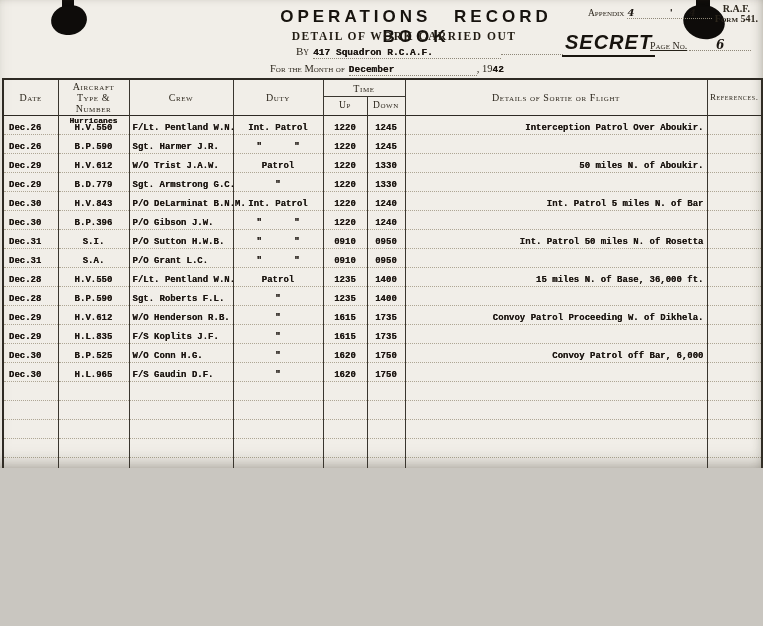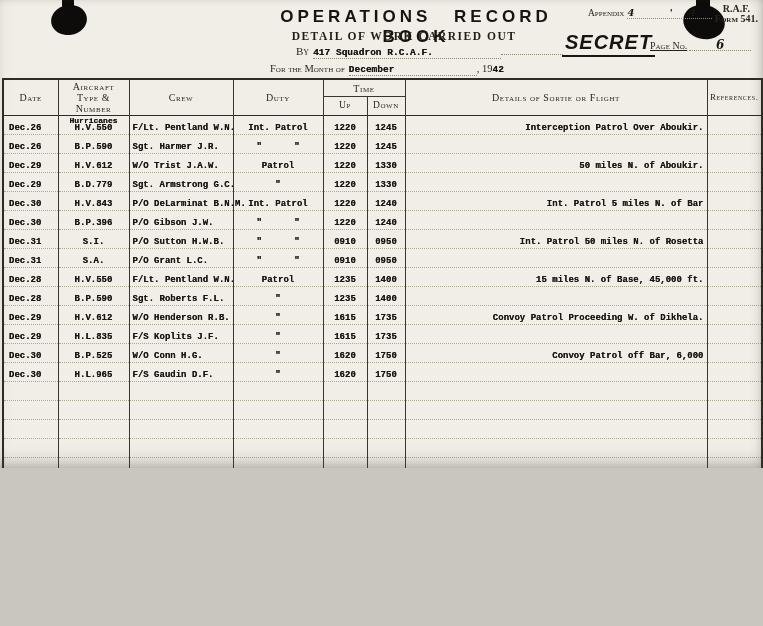--- a/index.html
+++ b/index.html
@@ -222,21 +222,21 @@
             <td class="col-details typed"></td>
             <td class="col-references typed"></td>
           </tr>
           <tr>
             <td class="col-date typed">Dec.28</td>
             <td class="col-aircraft typed">H.V.550</td>
             <td class="col-crew typed">F/Lt. Pentland W.N.</td>
             <td class="col-duty typed">Patrol</td>
             <td class="col-up typed">1235</td>
             <td class="col-down typed">1400</td>
-            <td class="col-details typed">15 miles N. of Base, 45,000 ft.</td>
+            <td class="col-details typed">15 miles N. of Base, 36,000 ft.</td>
             <td class="col-references typed"></td>
           </tr>
           <tr>
             <td class="col-date typed">Dec.28</td>
             <td class="col-aircraft typed">B.P.590</td>
             <td class="col-crew typed">Sgt. Roberts F.L.</td>
             <td class="col-duty typed">"</td>
             <td class="col-up typed">1235</td>
             <td class="col-down typed">1400</td>
             <td class="col-details typed"></td>

